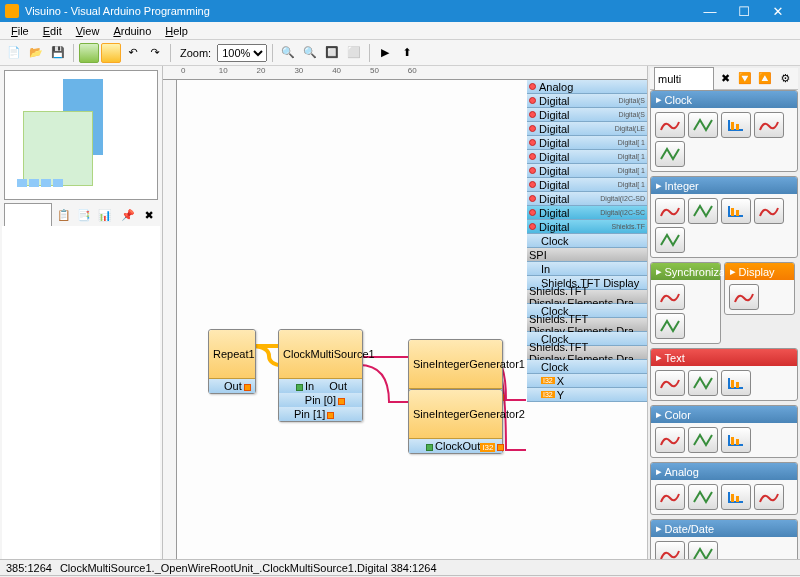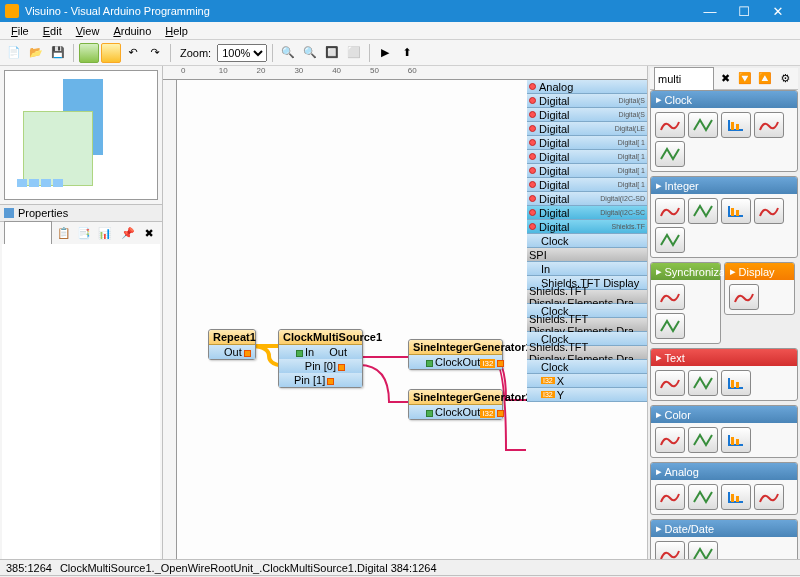--- a/index.html
+++ b/index.html
@@ -28,21 +28,21 @@
 .ov-nodes{position:absolute;left:12px;bottom:10px;width:60px;height:10px;display:flex;gap:2px}
 .ov-nodes i{width:10px;height:8px;background:#90caf9;display:block}
 .props-hdr{padding:2px 4px;background:#eee;border-top:1px solid #c0c0c0;border-bottom:1px solid #c0c0c0;display:flex;align-items:center;gap:4px}
 .props-tb{height:22px;display:flex;align-items:center;padding:0 4px;gap:3px}
 .props-body{flex:1;background:#fff;margin:0 2px}
 .canvas{flex:1;background:#fdfdfd;position:relative;overflow:hidden}
 .dots{position:absolute;inset:0;background-image:radial-gradient(#ccc 0.5px,transparent 0.5px);background-size:12px 12px;background-position:3px 3px}
 .ruler-v{position:absolute;left:0;top:14px;bottom:0;width:14px;background:#f5f5f5;border-right:1px solid #999}
 .ruler-h{position:absolute;left:0;top:0;right:0;height:14px;background:#f5f5f5;border-bottom:1px solid #999;font-size:8px;color:#666;padding-left:18px}
 .node{position:absolute;border:1px solid #888;border-radius:3px;box-shadow:1px 1px 2px rgba(0,0,0,.2);font-size:9px}
-.node-hd{background:linear-gradient(#ffe9b3,#fccd6a);border-bottom:1px solid #c49b3a;padding:1px 4px;font-weight:bold;text-align:left;white-space:nowrap;border-radius:3px 3px 0 0}
+.node-hd{background:linear-gradient(#ffe9b3,#fccd6a);border-bottom:1px solid #c49b3a;padding:18px 4px;font-weight:normal;text-align:left;white-space:nowrap;border-radius:3px 3px 0 0}
 .node-bd{background:linear-gradient(#cfe6f7,#a7d0ef);padding:1px 15px;white-space:nowrap}
 .pin{display:inline-block;width:7px;height:7px;background:#4caf50;border:1px solid #2e7d32;vertical-align:middle;margin:0 2px}
 .pin.out{background:#ff9800;border-color:#e65100}
 .arduino{position:absolute;right:0;top:14px;width:120px;background:#fff}
 .ard-row{height:14px;background:linear-gradient(#cfe6f7,#a7d0ef);border-bottom:1px solid #7fa9c9;display:flex;align-items:center;padding:0 2px;font-size:8px;position:relative}
 .ard-row .bul{width:7px;height:7px;background:#ff5252;border-radius:50%;border:1px solid #c62828;margin-right:3px}
 .ard-grey{background:linear-gradient(#ddd,#bbb)}
 .ard-sub{padding-left:14px;font-size:8px}
 .rightpane{width:153px;background:#eee;border-left:1px solid #c0c0c0;overflow-y:auto;padding:2px}
 .palette{border:1px solid #999;border-radius:3px;margin-bottom:4px;background:#f8f8f8}
@@ -106,24 +106,20 @@
     <div class="overview">
       <div class="ov-stack"></div>
       <div class="ov-green"></div>
       <div class="ov-nodes">
           <i></i>
           <i></i>
           <i></i>
           <i></i>
         </div>
     </div>
-    <div class="props-hdr">
-      <span style="width:10px;height:10px;background:#5a9bd5;display:inline-block"></span>
-      <span>Properties</span>
-    </div>
     <div class="props-tb">
       <input class="searchbox" style="width: 48px;">
       <div class="tbtn">📋</div>
       <div class="tbtn">📑</div>
       <div class="tbtn">📊</div>
       <div style="flex:1"></div>
       <div class="tbtn">📌</div>
       <div class="tbtn">✖</div>
     </div>
     <div class="props-body"></div>

